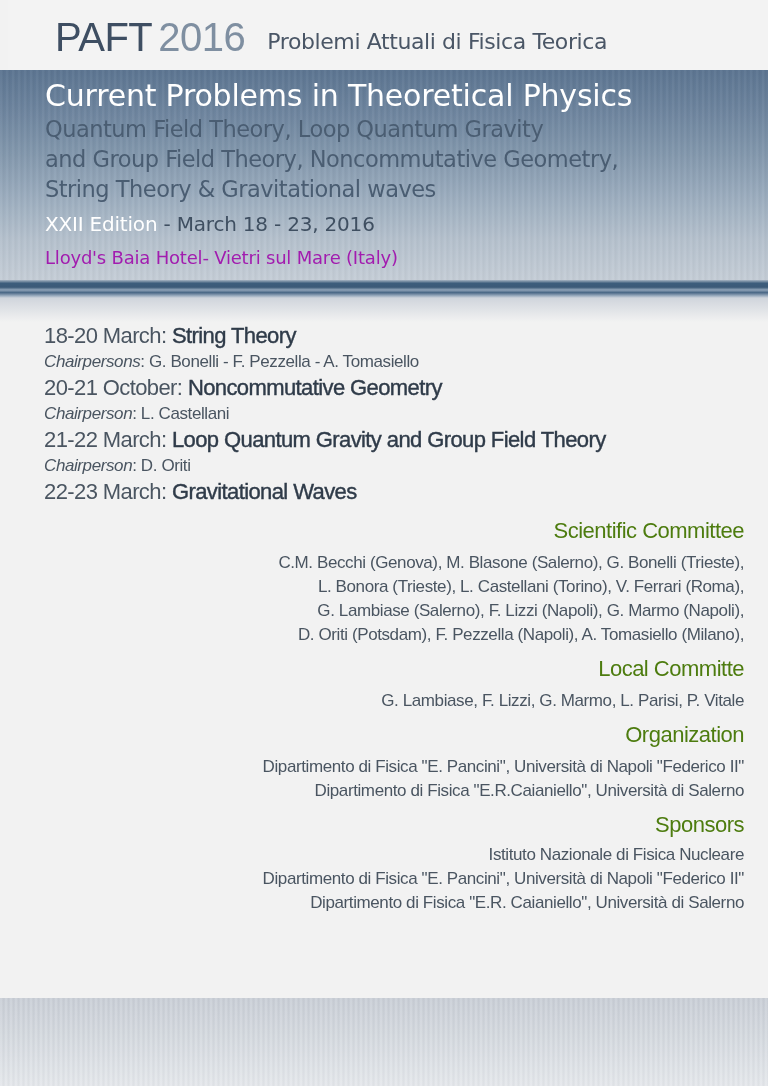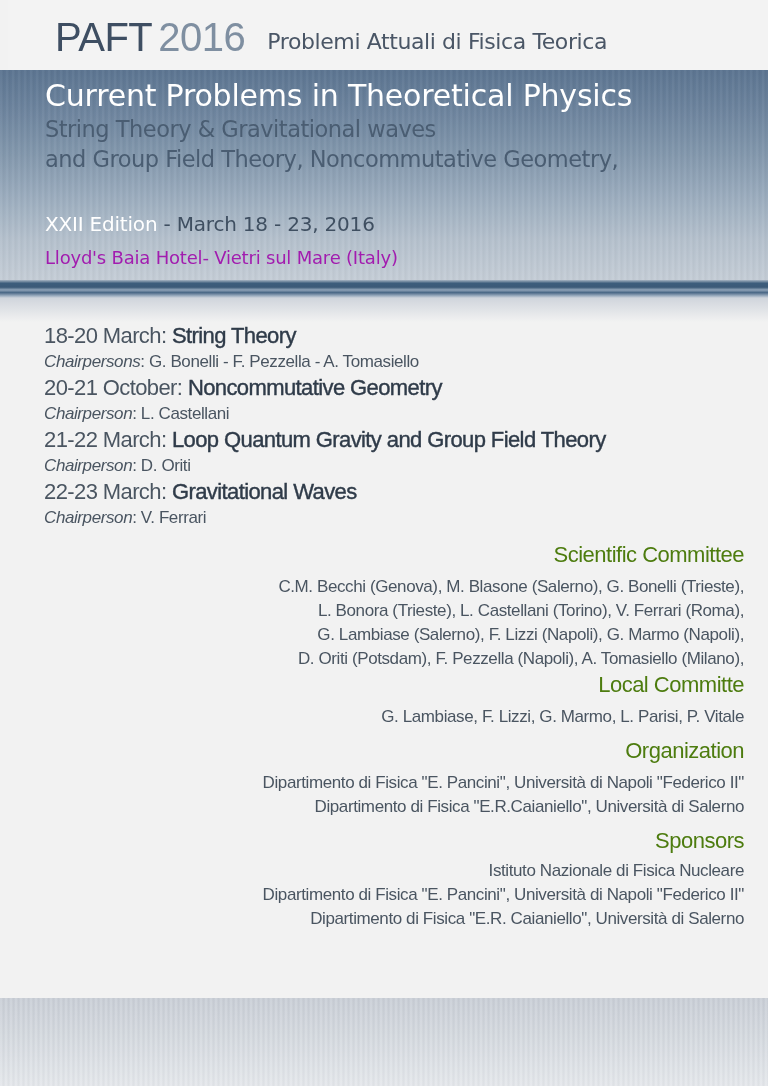--- a/index.html
+++ b/index.html
@@ -86,22 +86,23 @@
 
 <div class="topbar">
   <div class="brand">
     <span>PAFT</span><span class="year">2016</span><span class="tagline">Problemi Attuali di Fisica Teorica</span>
   </div>
 </div>
 
 <div class="band"></div>
 <div class="band-text main-title">Current Problems in Theoretical Physics</div>
 <div class="band-text topics">
+  <div>Quantum Field Theory, Loop Quantum Gravity</div>
+  <div>and Group Field Theory, Noncommutative Geometry,</div>
   <div>String Theory &amp; Gravitational waves</div>
-  <div>and Group Field Theory, Noncommutative Geometry,</div>
 </div>
 <div class="band-text edition-line">
   <span class="edition">XXII Edition</span><span> - March 18 - 23, 2016</span>
 </div>
 <div class="band-text venue">Lloyd's Baia Hotel- Vietri sul Mare (Italy)</div>
 
 <div class="stripe"></div>
 <div class="fade"></div>
 
 <div class="content">
@@ -114,35 +115,34 @@
     <div>
       <div class="session-title"><span>20-21 October: </span><span class="topic">Noncommutative Geometry</span></div>
       <div class="session-chair"><span class="role">Chairperson</span><span>: L. Castellani</span></div>
     </div>
     <div>
       <div class="session-title"><span>21-22 March: </span><span class="topic">Loop Quantum Gravity and Group Field Theory</span></div>
       <div class="session-chair"><span class="role">Chairperson</span><span>: D. Oriti</span></div>
     </div>
     <div>
       <div class="session-title"><span>22-23 March: </span><span class="topic">Gravitational Waves</span></div>
-      <div class="session-chair"><span class="role">Chairperson</span><span>: V. Ferrari</span></div>
     </div>
   </div>
 
   <div style="margin-top:11px;">
     <div class="section-head">Scientific Committee</div>
     <div style="margin-top:6px;">
       <div class="section-body">C.M. Becchi (Genova), M. Blasone (Salerno), G. Bonelli (Trieste),</div>
       <div class="section-body">L. Bonora (Trieste), L. Castellani (Torino), V. Ferrari (Roma),</div>
       <div class="section-body">G. Lambiase (Salerno), F. Lizzi (Napoli), G. Marmo (Napoli),</div>
       <div class="section-body">D. Oriti (Potsdam), F. Pezzella (Napoli), A. Tomasiello (Milano),</div>
     </div>
   </div>
 
-  <div style="">
+  <div style="margin-top:8px;">
     <div class="section-head">Local Committe</div>
     <div style="margin-top:6px;">
       <div class="section-body">G. Lambiase, F. Lizzi, G. Marmo, L. Parisi, P. Vitale</div>
     </div>
   </div>
 
   <div style="margin-top:8px;">
     <div class="section-head">Organization</div>
     <div style="margin-top:6px;">
       <div class="section-body">Dipartimento di Fisica "E. Pancini", Università di Napoli "Federico II"</div>

